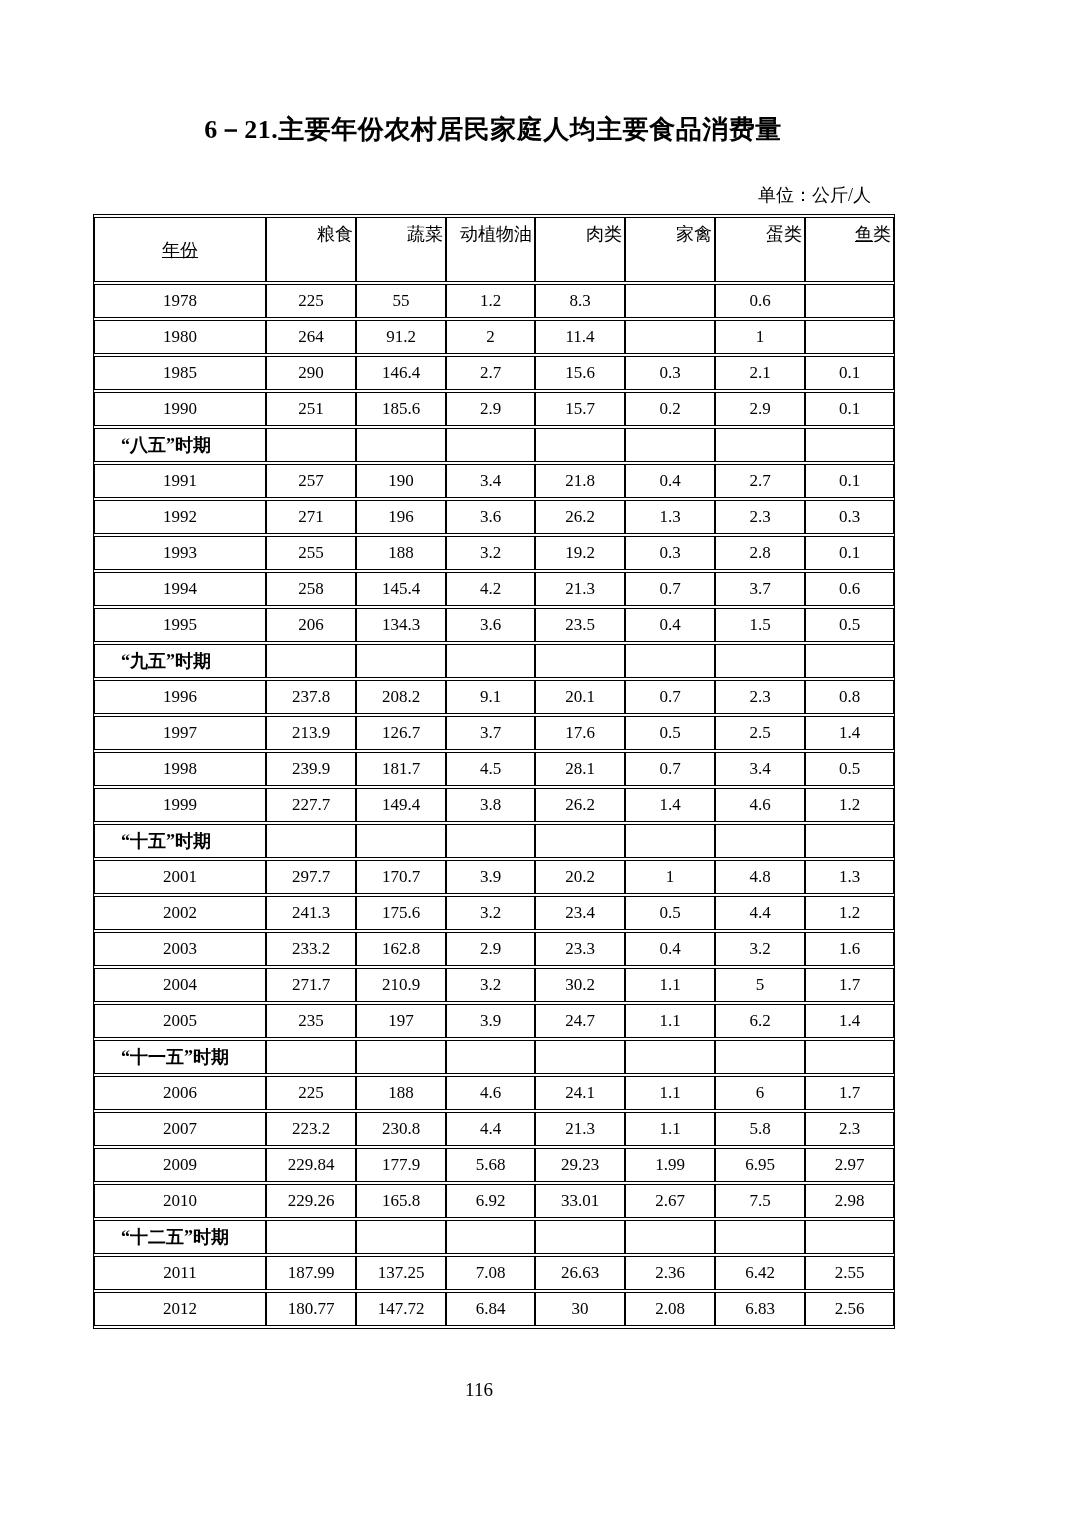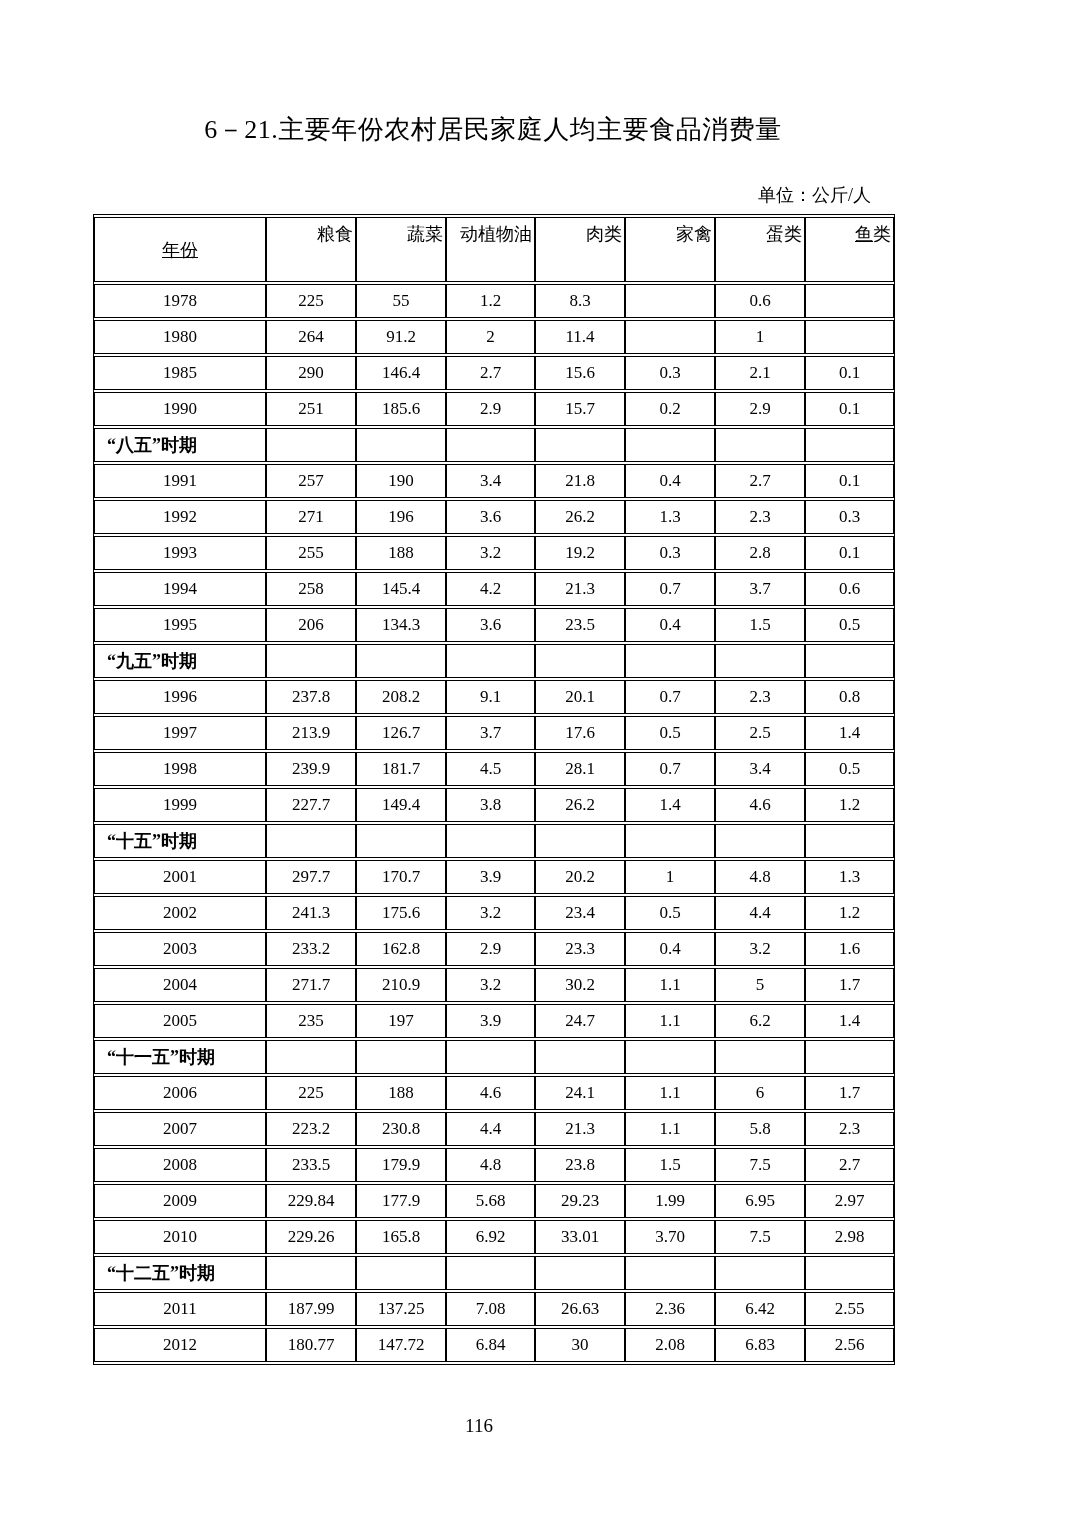--- a/index.html
+++ b/index.html
@@ -13,21 +13,21 @@
     font-family: "Liberation Serif", "DejaVu Serif", serif;
     color: #000;
     position: relative;
     overflow: hidden;
   }
   .title {
     width: 800px;
     margin: 112px 0 0 93px;
     text-align: center;
     font-size: 26px;
-    font-weight: normal;
+    font-weight: bold;
     letter-spacing: 0.5px;
   }
   .unit-label {
     width: 778px;
     margin: 36px 0 7px 93px;
     text-align: right;
     font-size: 18px;
   }
   table.stat-table {
     margin-left: 93px;
@@ -60,21 +60,21 @@
     padding: 0;
     text-decoration: underline;
   }
   
   .stat-table thead th:nth-child(8)::first-letter {
     text-decoration: underline;
   }
   .stat-table td.section {
     text-align: left;
     font-weight: bold;
-    padding-left: 12px;
+    padding-left: 26px;
     font-size: 18px;
   }
   .page-number {
     width: 958px;
     margin-top: 50px;
     text-align: center;
     font-size: 19px;
   }
 </style>
 </head>
@@ -342,46 +342,36 @@
         <td>2007</td>
         <td>223.2</td>
         <td>230.8</td>
         <td>4.4</td>
         <td>21.3</td>
         <td>1.1</td>
         <td>5.8</td>
         <td>2.3</td>
       </tr>
       <tr>
-        <td>2008</td>
-        <td>233.5</td>
-        <td>179.9</td>
-        <td>4.8</td>
-        <td>23.8</td>
-        <td>1.5</td>
-        <td>7.5</td>
-        <td>2.7</td>
-      </tr>
-      <tr>
         <td>2009</td>
         <td>229.84</td>
         <td>177.9</td>
         <td>5.68</td>
         <td>29.23</td>
         <td>1.99</td>
         <td>6.95</td>
         <td>2.97</td>
       </tr>
       <tr>
         <td>2010</td>
         <td>229.26</td>
         <td>165.8</td>
         <td>6.92</td>
         <td>33.01</td>
-        <td>3.70</td>
+        <td>2.67</td>
         <td>7.5</td>
         <td>2.98</td>
       </tr>
       <tr>
         <td class="section">“十二五”时期</td>
         <td></td>
         <td></td>
         <td></td>
         <td></td>
         <td></td>

